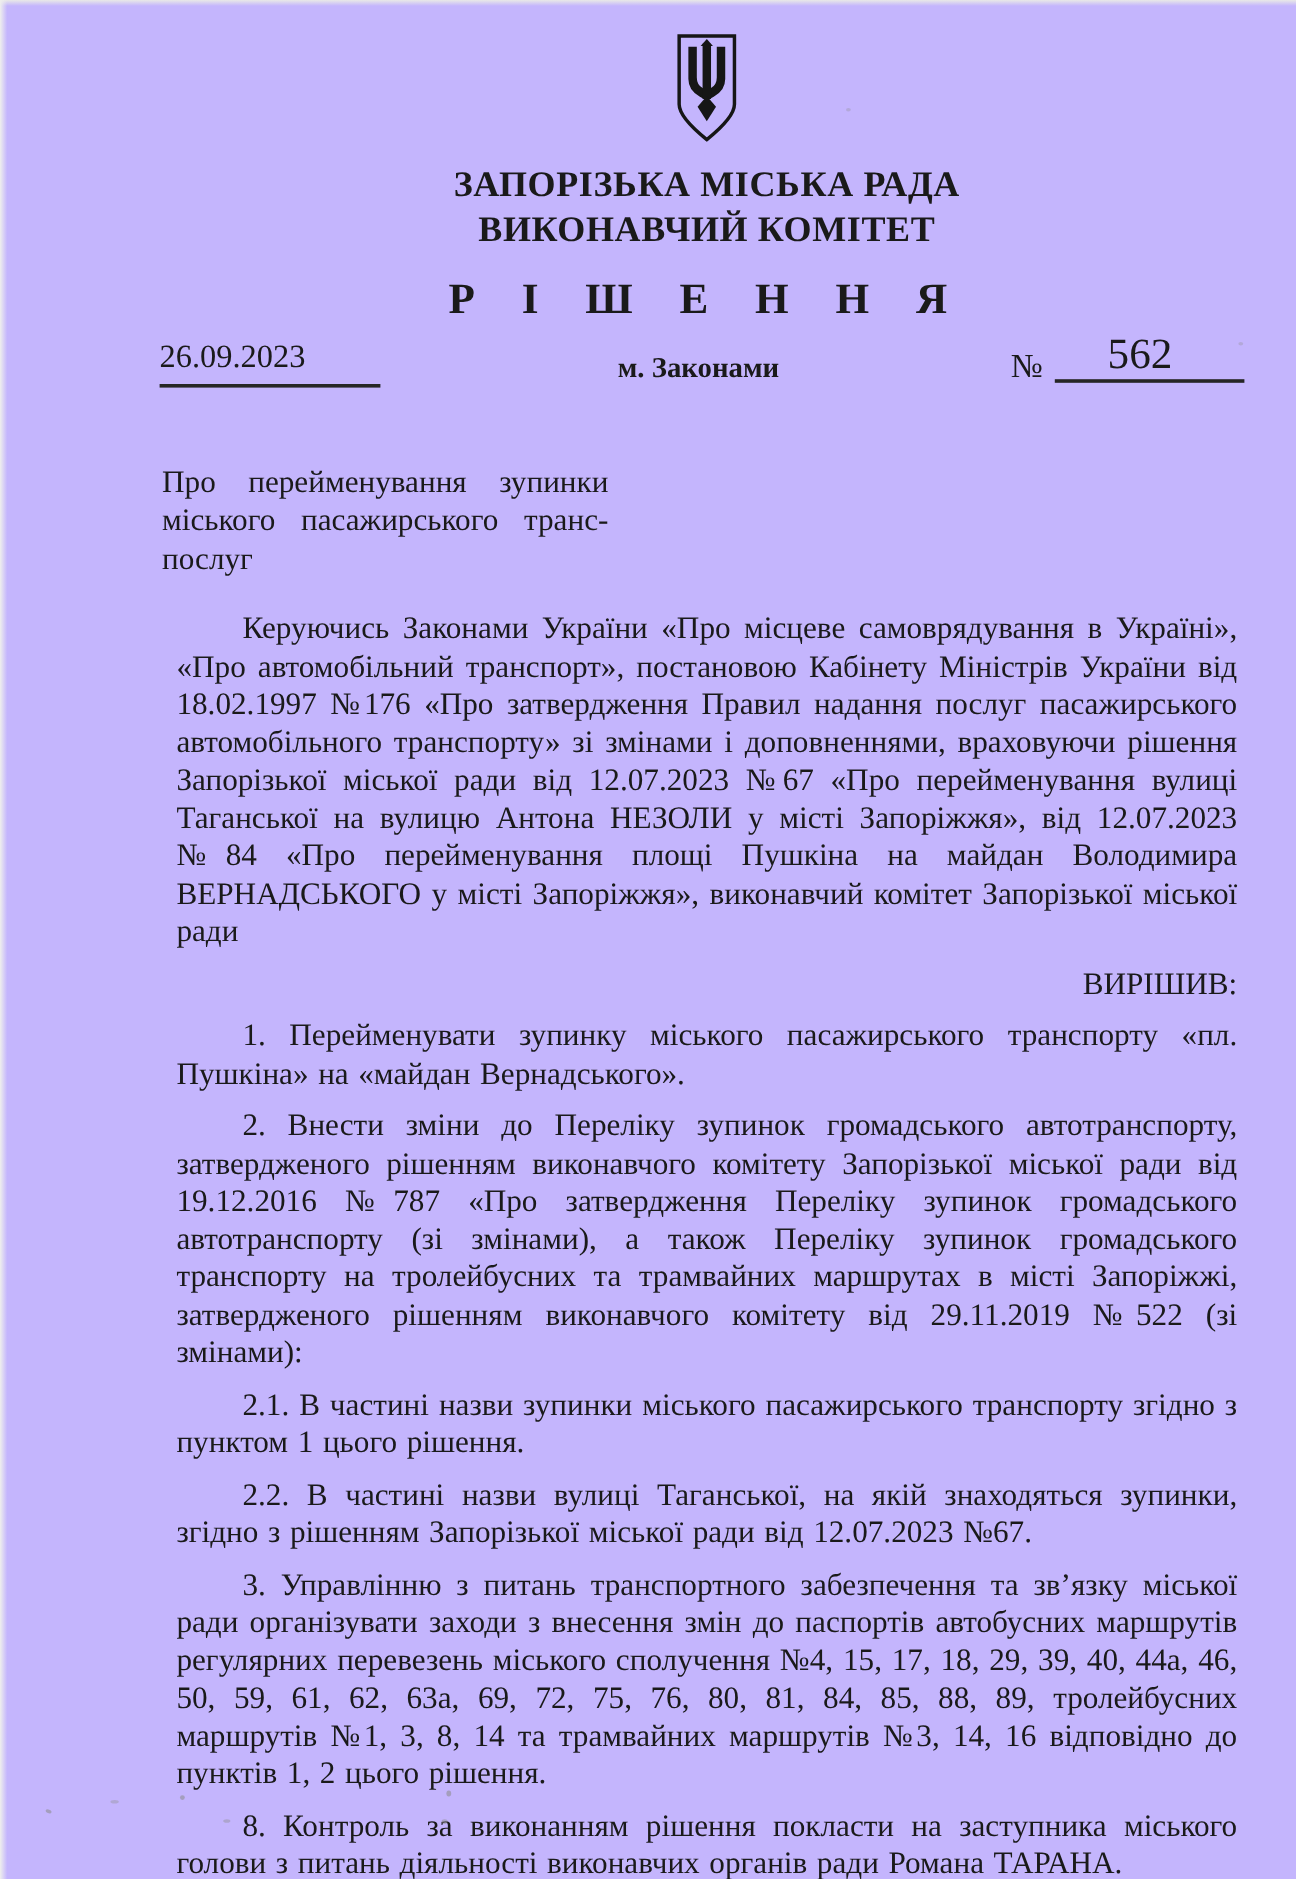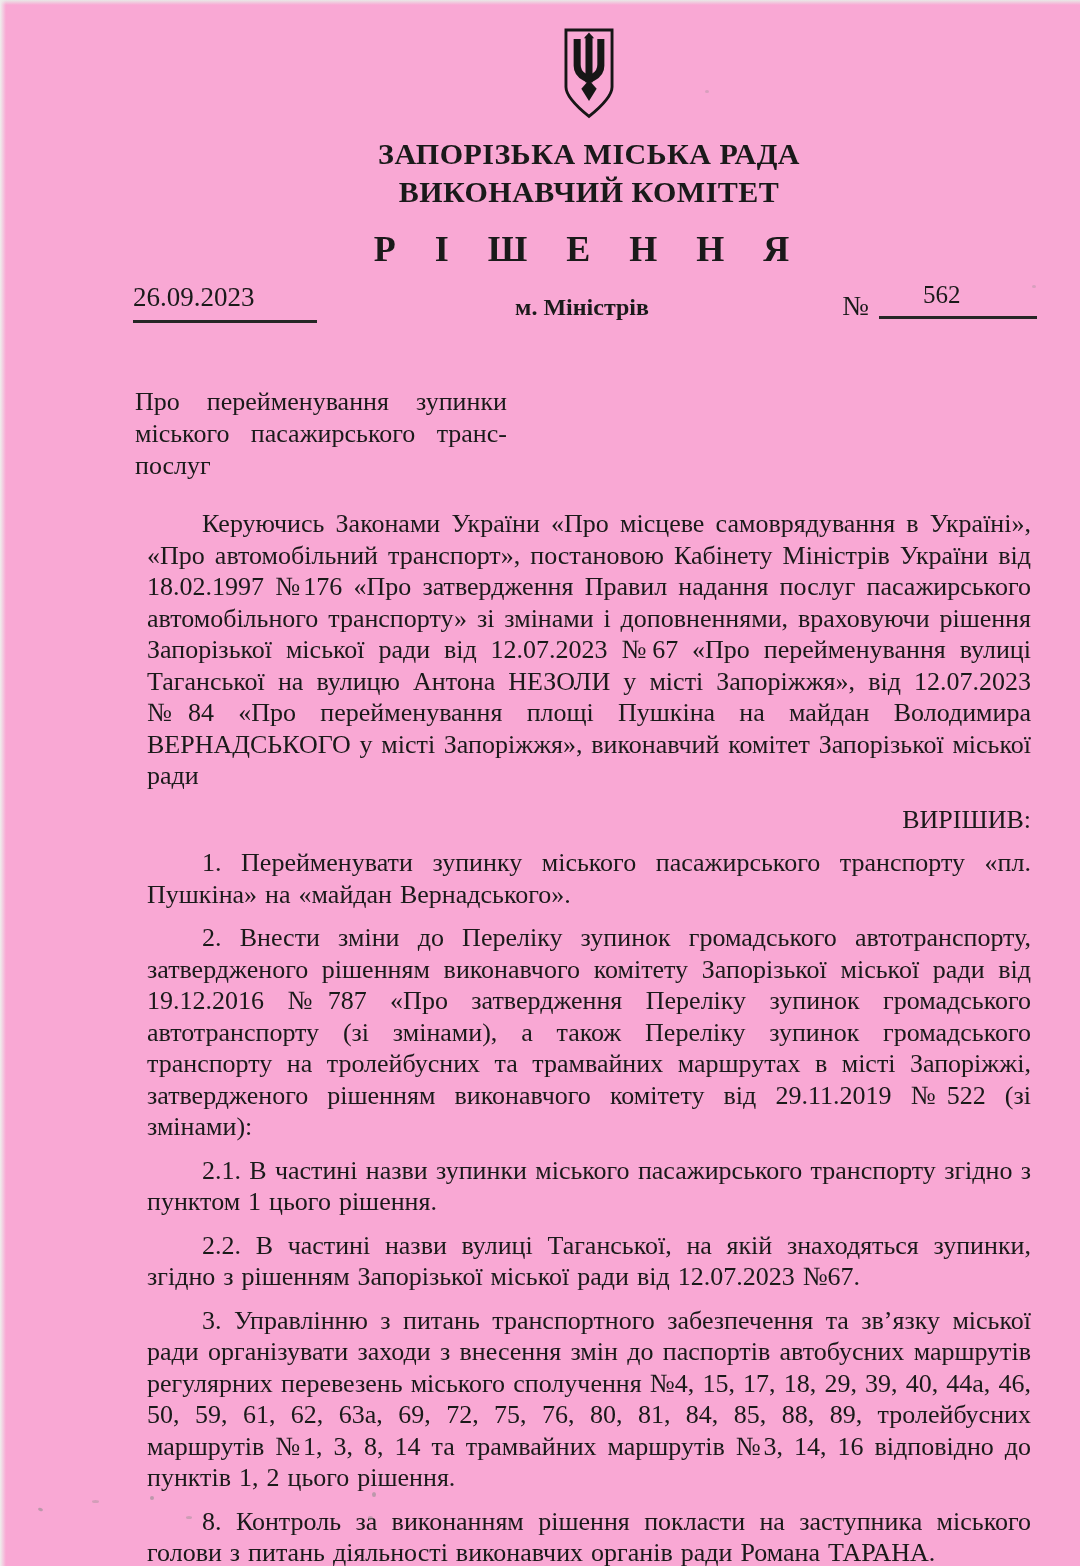--- a/index.html
+++ b/index.html
@@ -1,20 +1,20 @@
 <!DOCTYPE html>
 <html lang="uk"><head>
 <meta charset="utf-8">
 <style>
   html,body{margin:0;padding:0;background:#d7d7d5;}
   .page{
     position:relative;
     width:1080px;height:1566px;
     margin:0 auto;
-    background:#f9a8d4;
+    background:#c4b5fd;
     font-family:"Liberation Serif","DejaVu Serif",serif;
     color:#1a1a1a;
     overflow:hidden;
   }
   .scan-edge-top{position:absolute;top:0;left:0;width:100%;height:5px;
     background:linear-gradient(#e9e9e7,rgba(255,255,255,0));}
   .scan-edge-left{position:absolute;top:0;left:0;width:6px;height:100%;
     background:linear-gradient(90deg,#efefed,rgba(255,255,255,0));}
   .content{margin:0 135px 0 135px;width:908px;}
 
@@ -27,21 +27,21 @@
 
   
   .meta-row{position:relative;height:60px;margin-top:10px;font-size:27px;}
   .meta-date{position:absolute;left:-2px;top:2px;}
   .meta-date .u{display:inline-block;border-bottom:3px solid #262626;padding:0 62px 7px 0;text-align:center;}
   .meta-place{position:absolute;left:447px;transform:translateX(-50%);top:14px;
     font-weight:bold;font-size:24px;}
   .meta-number{position:absolute;right:6px;top:0;display:flex;align-items:flex-end;}
   .no-sign{font-size:28px;line-height:28px;margin-bottom:-1px;}
   .num-line{display:inline-block;width:158px;border-bottom:3px solid #262626;margin-left:10px;}
-  .num-val{display:block;padding:0 0 6px 44px;font-size:25px;line-height:30px;}
+  .num-val{display:block;padding:0 0 6px 44px;font-size:36px;line-height:30px;}
 
   
   .subject{margin-top:46px;width:372px;font-size:26px;line-height:32px;}
   .s-line{text-align:left;}
   .s-line.just{text-align:justify;text-align-last:justify;}
 
   
   .body{margin-top:26px;}
   .body p{
     margin:12px;font-size:26px;line-height:31.5px;
@@ -89,21 +89,21 @@
       </svg>
       <div class="org">ЗАПОРІЗЬКА МІСЬКА РАДА</div>
       <div class="org">ВИКОНАВЧИЙ КОМІТЕТ</div>
       <div class="doctype">Р І Ш Е Н Н Я</div>
     </header>
 
     <div class="meta-row">
       <div class="meta-date">
         <span class="u">26.09.2023</span>
       </div>
-      <div class="meta-place">м. Міністрів</div>
+      <div class="meta-place">м. Законами</div>
       <div class="meta-number">
         <span class="no-sign">№</span>
         <span class="num-line">
           <span class="num-val">562</span>
         </span>
       </div>
     </div>
 
     <div class="subject">
       <div class="s-line just">Про перейменування зупинки</div>

